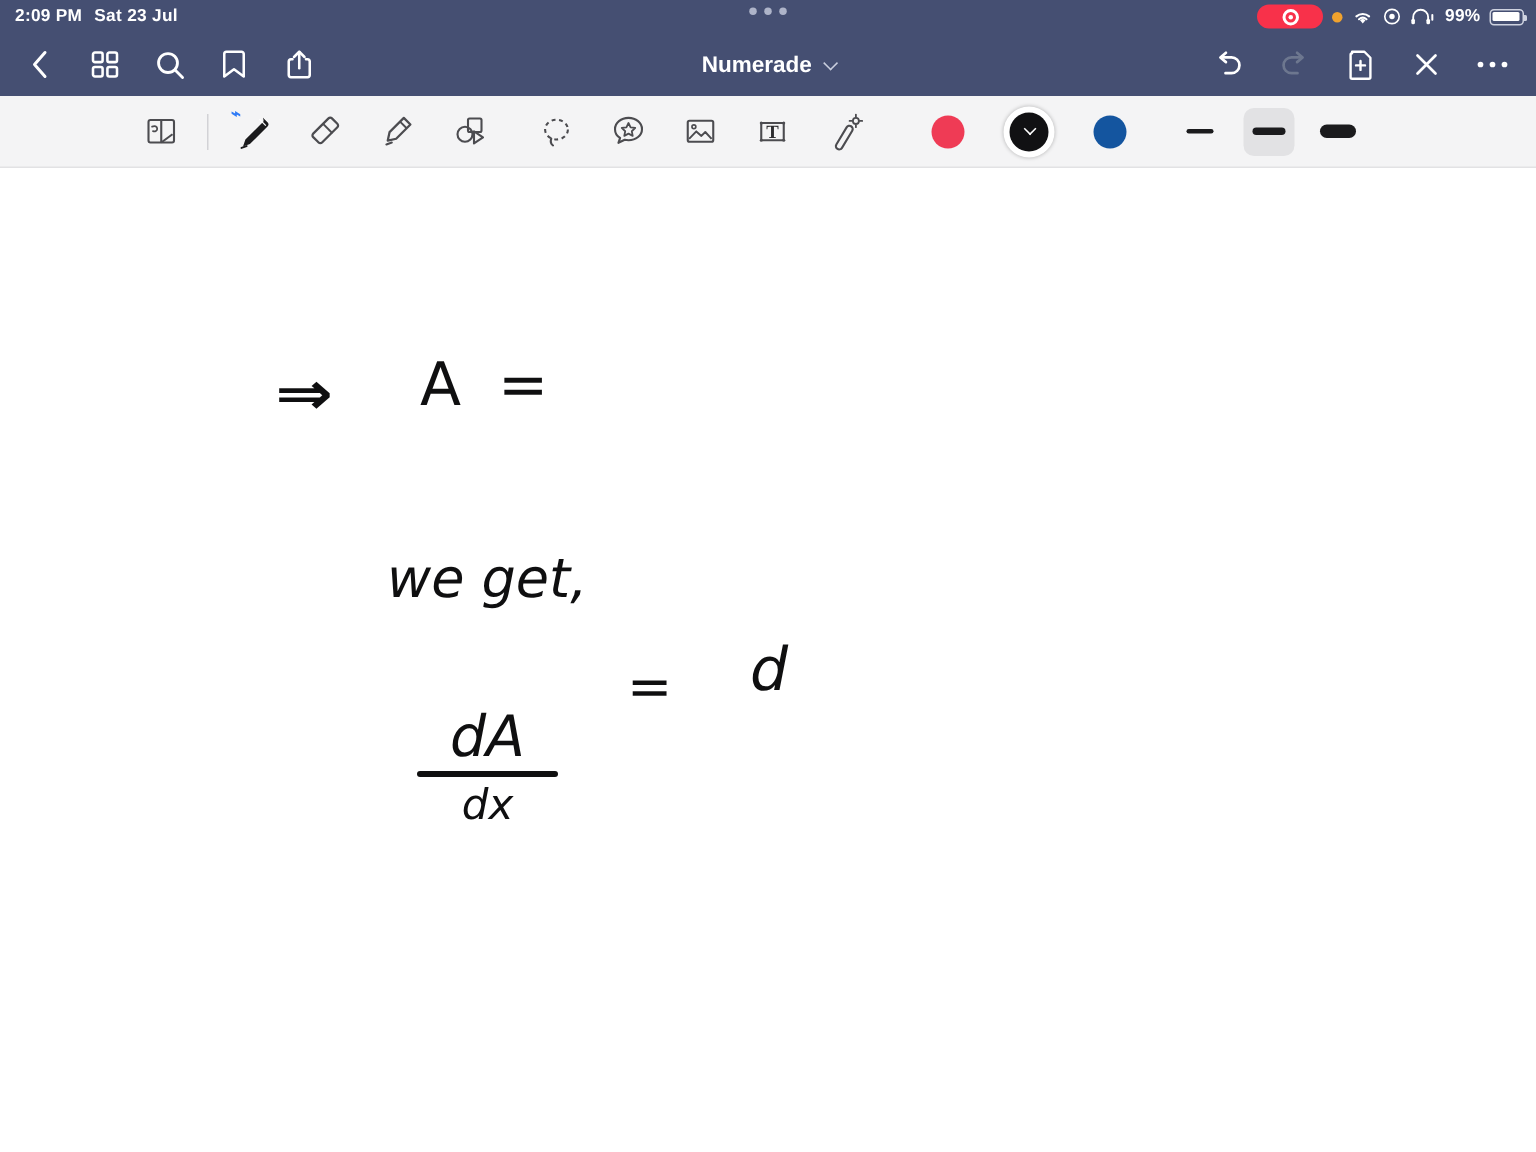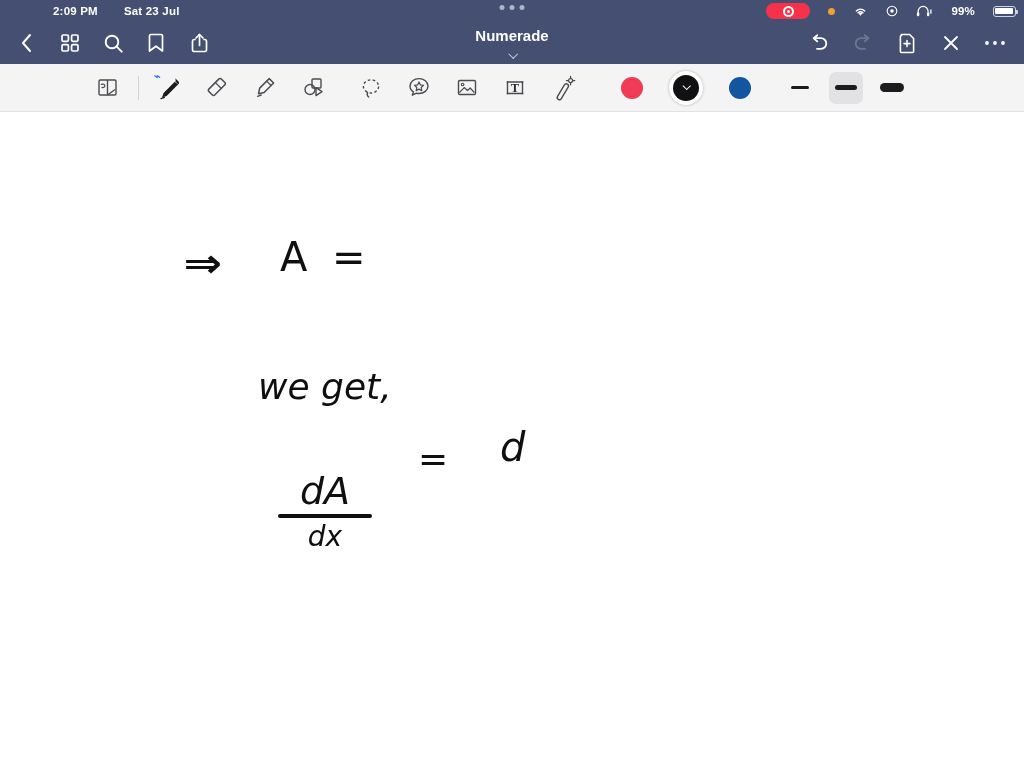--- a/index.html
+++ b/index.html
@@ -14,24 +14,24 @@
   
   .statusbar {
     position: relative;
     height: 22px; width: 100%;
     background: #454f72;
     color: #ffffff;
     display: flex; align-items: center;
     font-size: 11.5px; font-weight: bold;
     letter-spacing: .2px;
   }
-  .sb-left { display:flex; align-items:flex-start; gap:26px; padding-left:10px;margin-left:43px; }
+  .sb-left { display:flex; align-items:flex-start; gap:8px; padding-left:10px; }
   .sb-right {
     position:absolute; right:8px; top:0; height:22px;
-    display:flex; align-items:center; gap:18px;
+    display:flex; align-items:center; gap:6px;
   }
   .sb-handle {
     position:absolute; left:50%; transform:translateX(-50%);
     top:5px; display:flex; gap:5px;
   }
   .sb-handle i {
     width:5px; height:5px; border-radius:50%;
     background:#aeb4c9; display:block;
   }
   .rec-pill {
@@ -64,21 +64,21 @@
   .nav-left { display:flex; align-items:center; gap:5px; padding-left:8px; }
   .nav-right { position:absolute; right:10px; top:0; height:42px; display:flex; align-items:center; gap:6px; }
   .nav-btn {
     width:38px; height:34px;
     display:flex; align-items:center; justify-content:center;
     cursor:pointer;
   }
   .nav-title {
     position:absolute; left:50%; transform:translateX(-50%);
     color:#ffffff; font-size:15px; font-weight:bold;
-    display:flex; align-items:center; gap:8px; cursor:pointer;flex-direction:column;
+    display:flex; align-items:center; gap:8px; cursor:pointer;
   }
   .chev-dn {
     width:7px; height:7px; border-right:1.6px solid #c9cede; border-bottom:1.6px solid #c9cede;
     transform:rotate(45deg) translateY(-2px); display:block;
   }
 
   
   .toolbar {
     position:relative; height:48px; width:100%;
     background:#f4f4f5;

